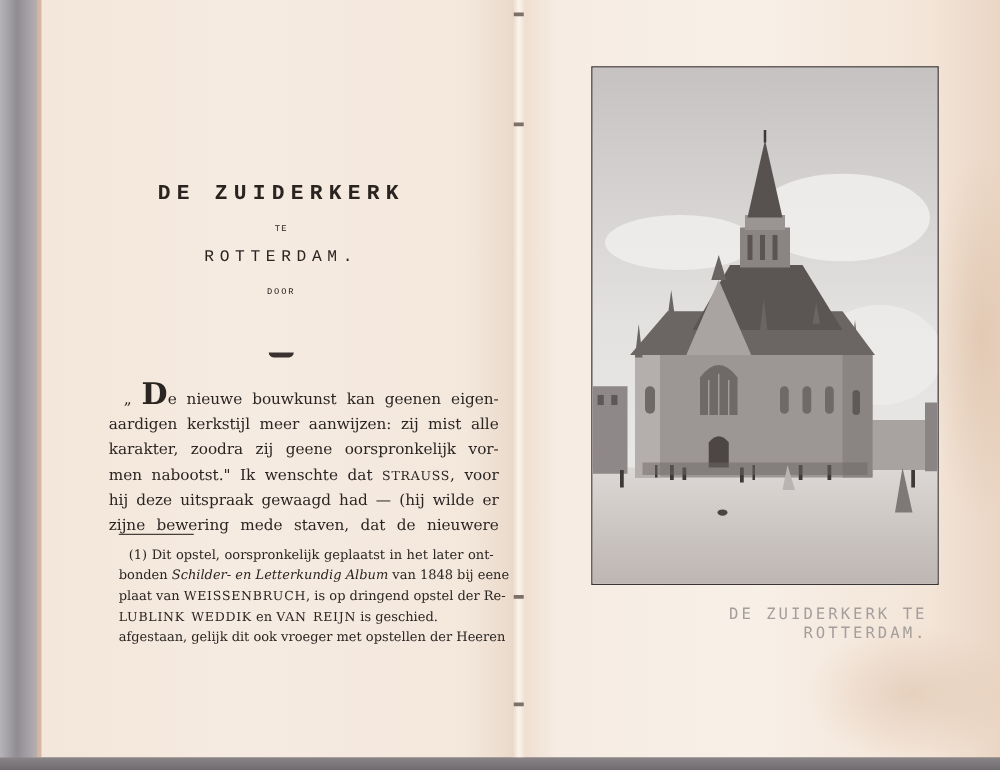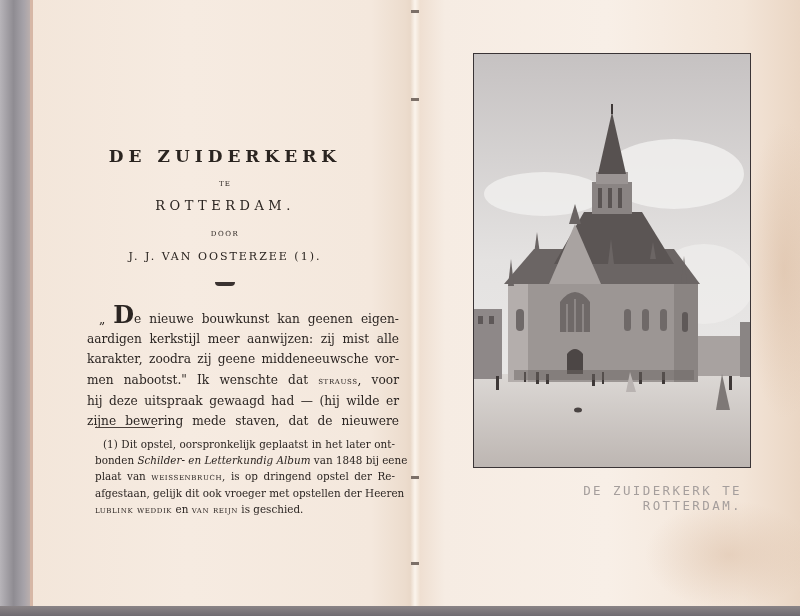--- a/index.html
+++ b/index.html
@@ -34,40 +34,40 @@
   }
   .stitch {
     position: absolute; left: 411px; width: 8px; height: 3px; background: #7c7068;
   }
   .stain {
     position: absolute; border-radius: 50%;
     background: radial-gradient(ellipse at center, rgba(214,182,155,0.45) 0%, rgba(214,182,155,0) 70%);
   }
 
   
-  .title-block { position: absolute; left: 0; width: 384px; text-align: center; color: #2a2420; }
+  .title-block { position: absolute; left: 0; width: 384px; text-align: center; color: #2a2420; font-family: Liberation Mono, monospace; }
   .t-main { top: 146px; font-size: 17px; font-weight: bold; letter-spacing: 5px; }
   .t-te { top: 180px; font-size: 7px; letter-spacing: 1px; }
   .t-city { top: 198px; font-size: 13px; letter-spacing: 4.5px; }
   .t-door { top: 230px; font-size: 7px; letter-spacing: 1.5px; }
   .t-author { top: 250px; font-size: 11px; letter-spacing: 2px; }
   .ornament {
     position: absolute; left: 182px; top: 282px; width: 20px; height: 4px;
     background: #3a3230; border-radius: 0 0 8px 8px;
   }
   .body-text {
     position: absolute; left: 84px; top: 309px; width: 312px;
     font-size: 12.2px; line-height: 20.2px; color: #2b2522; text-align: justify;
   }
   .body-text .line { display: block; text-align-last: justify; white-space: nowrap; }
   .body-text .line.first { padding-left: 12px; }
   .drop {
     font-size: 24px; font-weight: bold; line-height: 10px;
   }
-  .sc { font-variant: small-caps; font-size: 10px; letter-spacing: 0.6px; }
+  .sc { font-variant: small-caps; font-size: 14px; letter-spacing: 0.6px; }
   .rule {
     position: absolute; left: 92px; top: 427px; width: 60px; height: 1px; background: #4a403b;
   }
   .footnote {
     position: absolute; left: 94px; top: 436px; width: 300px;
     font-size: 10.4px; line-height: 16px; color: #2b2522; text-align: right;
   }
   .footnote .line { display: block; white-space: nowrap; text-align-last: justify; }
   .footnote .line.last { text-align-last: left; }
   .footnote .line.first { padding-left: 8px; }
@@ -90,40 +90,39 @@
 </head>
 <body>
 
 <div class="cover-left"></div>
 
 <div class="page page-left">
   <div class="title-block t-main">DE ZUIDERKERK</div>
   <div class="title-block t-te">TE</div>
   <div class="title-block t-city">ROTTERDAM.</div>
   <div class="title-block t-door">DOOR</div>
-  <div class="title-block t-author">J. J. VAN OOSTERZEE (1).</div>
   <div class="ornament"></div>
 
   <div class="body-text" style="left:54px;">
     <span class="line first"><span>„</span> <span class="drop">D</span><span>e nieuwe bouwkunst kan geenen eigen-</span></span>
     <span class="line">aardigen kerkstijl meer aanwijzen: zij mist alle</span>
-    <span class="line">karakter, zoodra zij geene middeneeuwsche vor-</span>
+    <span class="line">karakter, zoodra zij geene oorspronkelijk vor-</span>
     <span class="line"><span>men nabootst." Ik wenschte dat </span><span class="sc">strauss</span><span>, voor</span></span>
     <span class="line">hij deze uitspraak gewaagd had — (hij wilde er</span>
     <span class="line">zijne bewering mede staven, dat de nieuwere</span>
   </div>
 
   <div class="rule" style="left:62px;"></div>
 
   <div class="footnote" style="left:62px;">
     <span class="line first">(1) Dit opstel, oorspronkelijk geplaatst in het later ont-</span>
     <span class="line"><span>bonden </span><i>Schilder- en Letterkundig Album</i><span> van 1848 bij eene</span></span>
     <span class="line"><span>plaat van </span><span class="sc">weissenbruch</span><span>, is op dringend opstel der Re-</span></span>
+    <span class="line last"><span class="sc">lublink weddik</span><span> en </span><span class="sc">van reijn</span><span> is geschied.</span></span>
     <span class="line">afgestaan, gelijk dit ook vroeger met opstellen der Heeren</span>
-    <span class="line last"><span class="sc">lublink weddik</span><span> en </span><span class="sc">van reijn</span><span> is geschied.</span></span>
   </div>
 </div>
 
 <div class="page page-right">
   <div class="stain" style="left:230px; top:500px; width:170px; height:110px;"></div>
   <div class="stain" style="left:330px; top:120px; width:80px; height:300px;"></div>
 </div>
 
 <div class="gutter"></div>
 <div class="stitch" style="top:10px;"></div>

